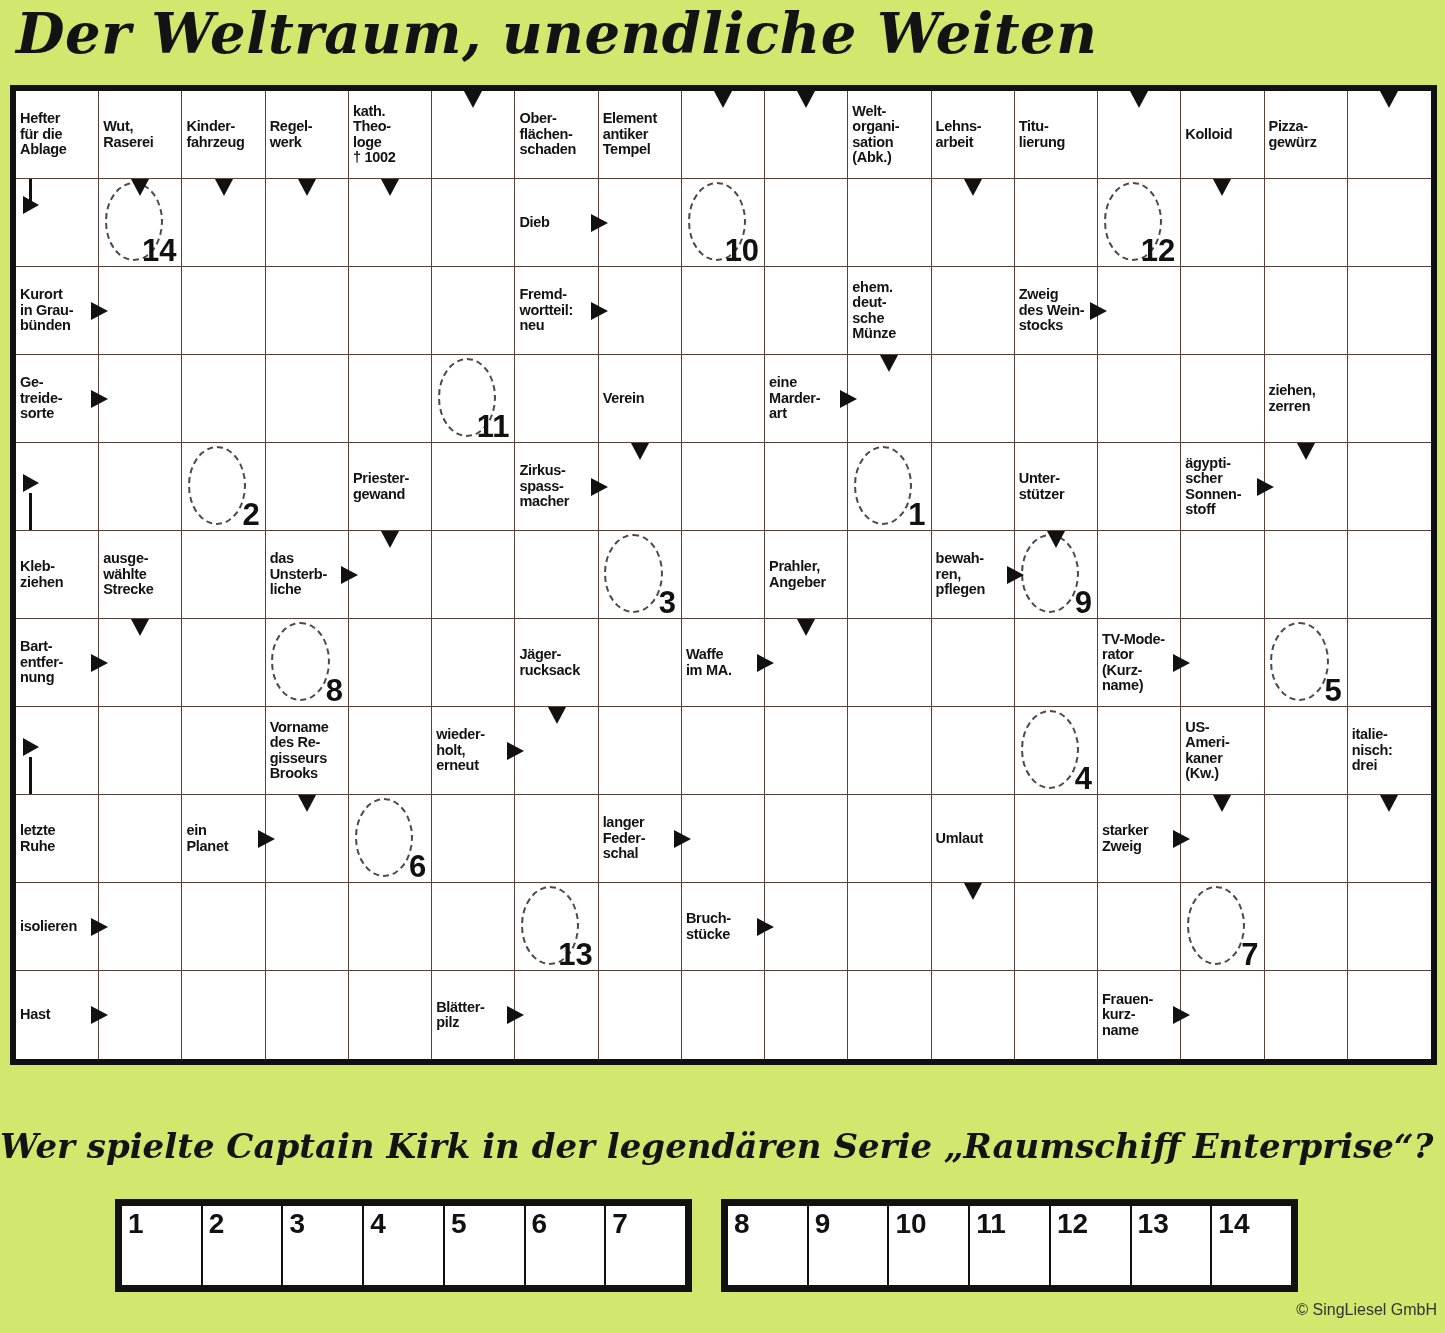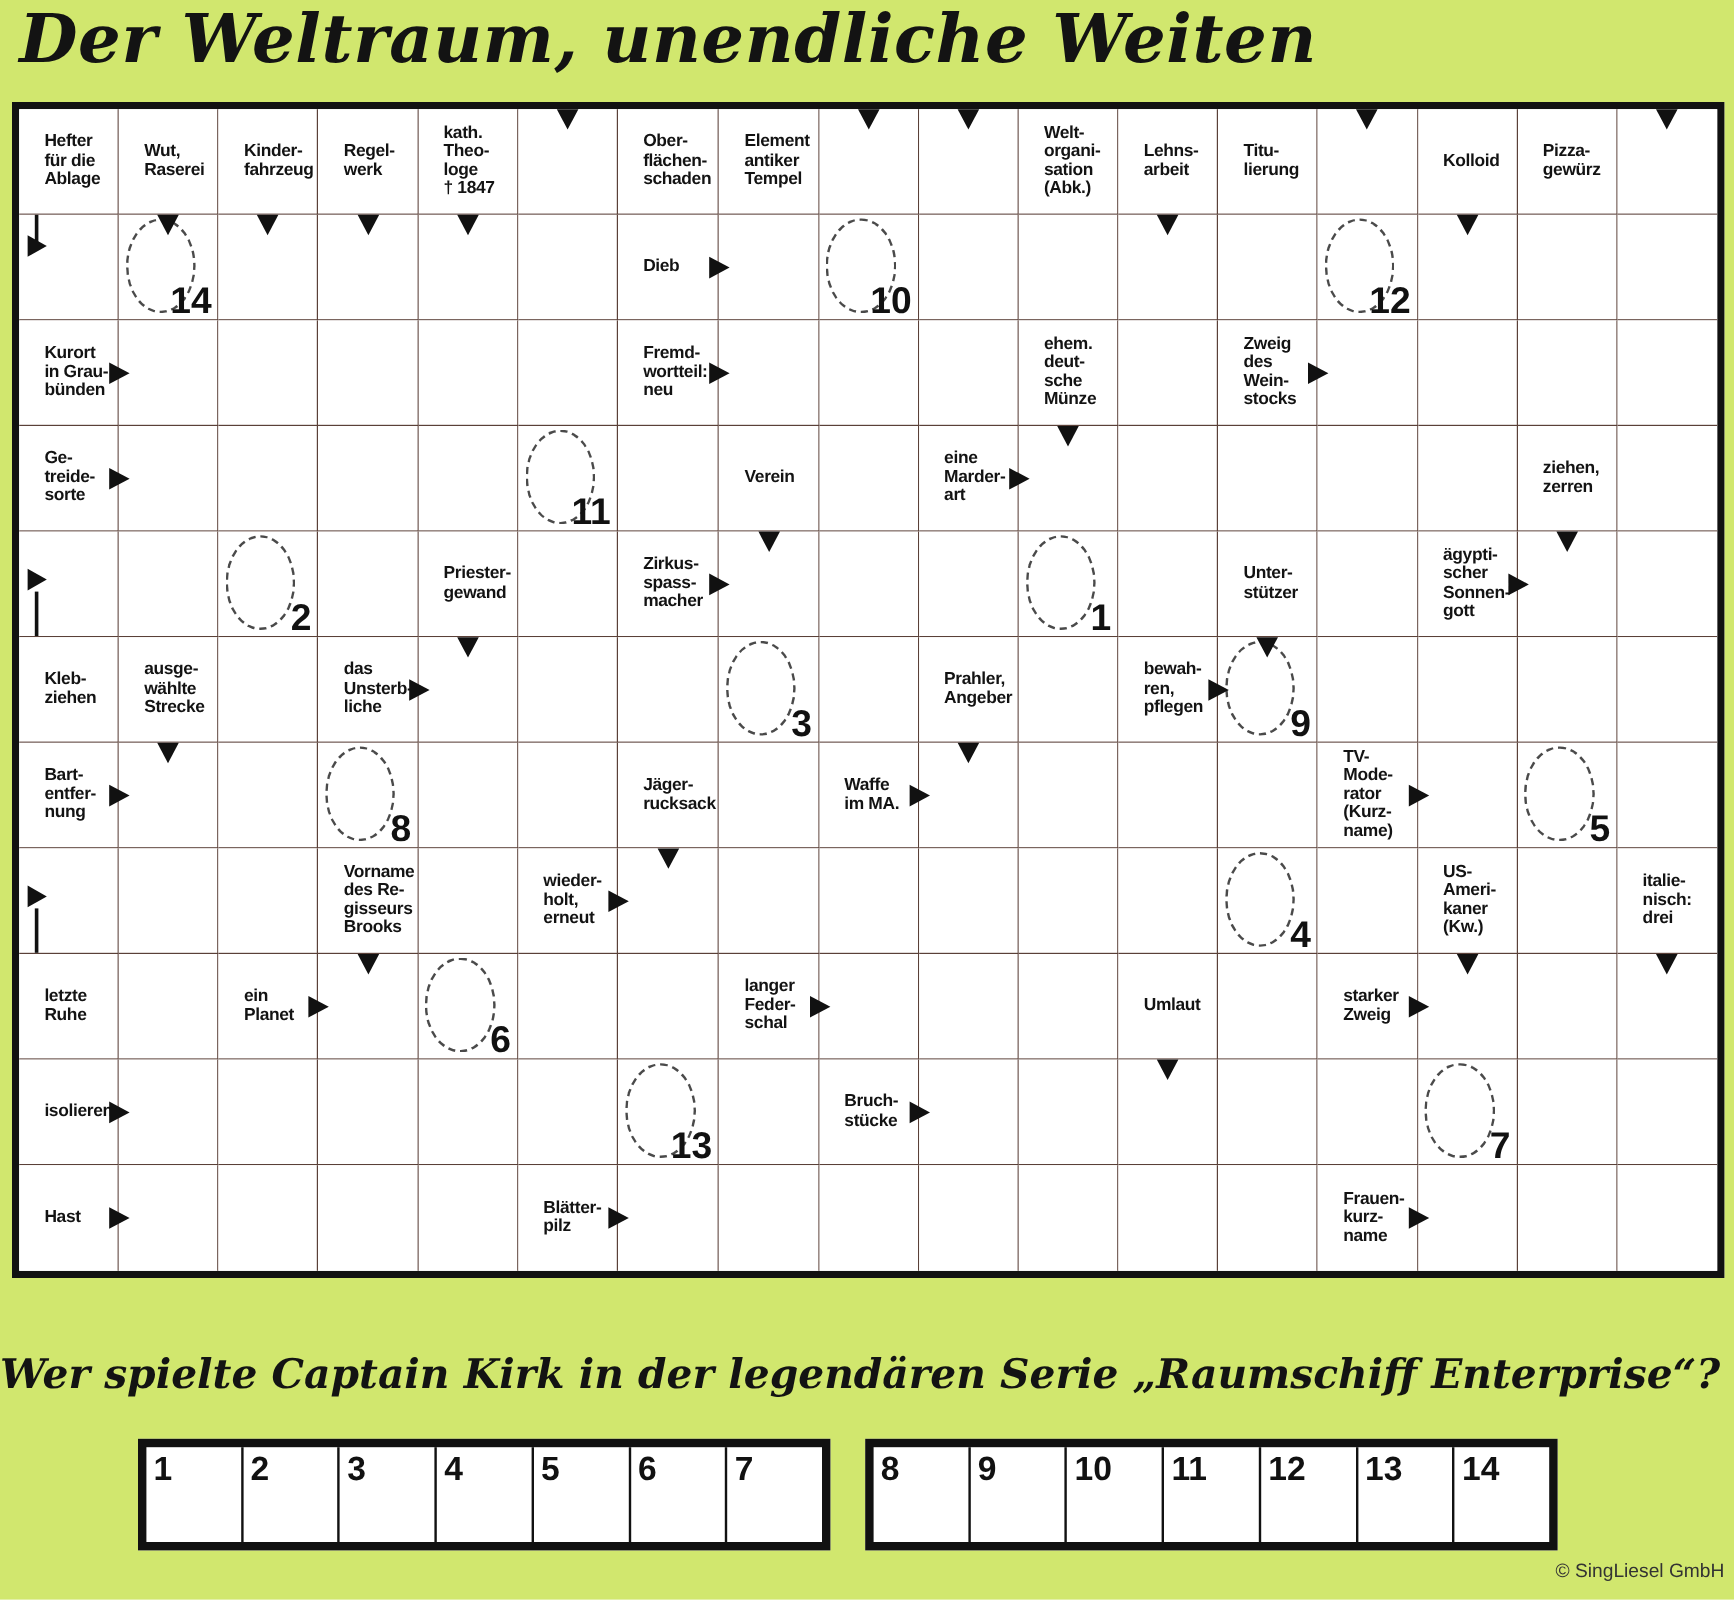--- a/index.html
+++ b/index.html
@@ -22,21 +22,21 @@
     grid-template-columns:repeat(17,1fr);
     grid-template-rows:repeat(11,1fr);
   }
   .cell {
     position:relative; box-sizing:border-box; background:#ffffff;
     border-right:1.6px solid #5a4038; border-bottom:1.6px solid #5a4038;
   }
   .cell.clue { display:flex; align-items:center; }
   .clue-text {
     font-weight:bold; font-size:14.5px; line-height:1.07;
-    padding:2px 2px 2px 21px; letter-spacing:-0.3px; color:#131313; width:100%;
+    padding:2px 2px 2px 4px; letter-spacing:-0.3px; color:#131313; width:100%;
   }
   .circle {
     position:absolute; left:7%; top:4%; width:66%; height:86%;
     border:2.5px dashed #4a4a4a; border-radius:50%;
   }
   .circle-num {
     position:absolute; right:5px; bottom:0px;
     font-weight:bold; font-size:31px; color:#111; line-height:1;
   }
   .arrow-down {
@@ -112,21 +112,21 @@
       <div class="clue-text">
         <div>Regel-</div>
         <div>werk</div>
       </div>
     </div>
     <div class="cell clue">
       <div class="clue-text">
         <div>kath.</div>
         <div>Theo-</div>
         <div>loge</div>
-        <div>† 1847</div>
+        <div>† 1002</div>
       </div>
     </div>
     <div class="cell">
       <span class="arrow-down"></span>
     </div>
     <div class="cell clue">
       <div class="clue-text">
         <div>Ober-</div>
         <div>flächen-</div>
         <div>schaden</div>
@@ -357,21 +357,21 @@
         <div>Unter-</div>
         <div>stützer</div>
       </div>
     </div>
     <div class="cell"></div>
     <div class="cell clue">
       <div class="clue-text">
         <div>ägypti-</div>
         <div>scher</div>
         <div>Sonnen-</div>
-        <div>gott</div>
+        <div>stoff</div>
       </div>
       <span class="arrow-right"></span>
     </div>
     <div class="cell">
       <span class="arrow-down"></span>
     </div>
     <div class="cell" style="border-right: none;"></div>
     <div class="cell clue">
       <div class="clue-text">
         <div>Kleb-</div>

